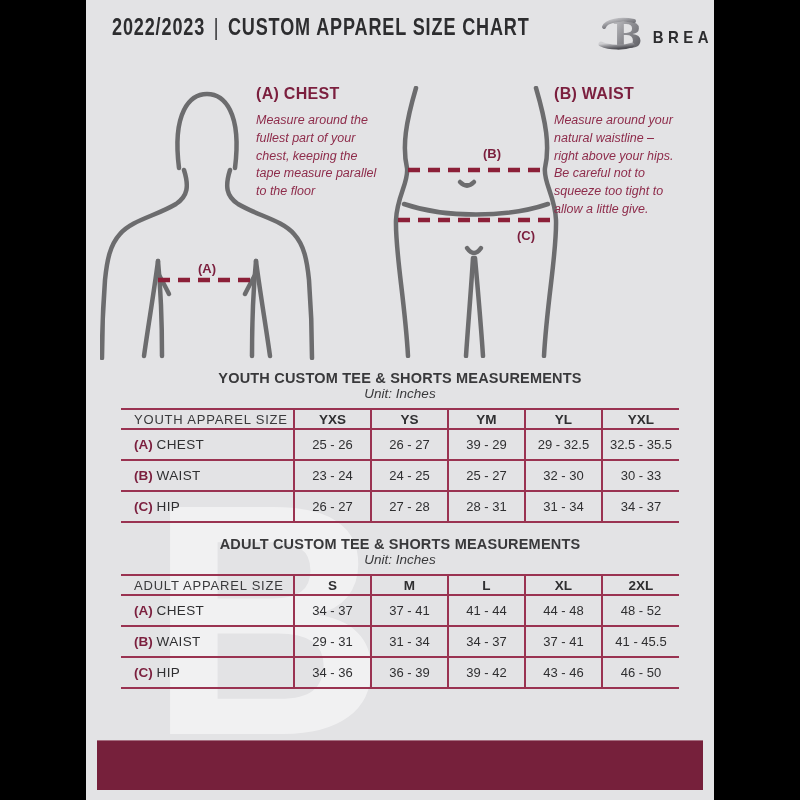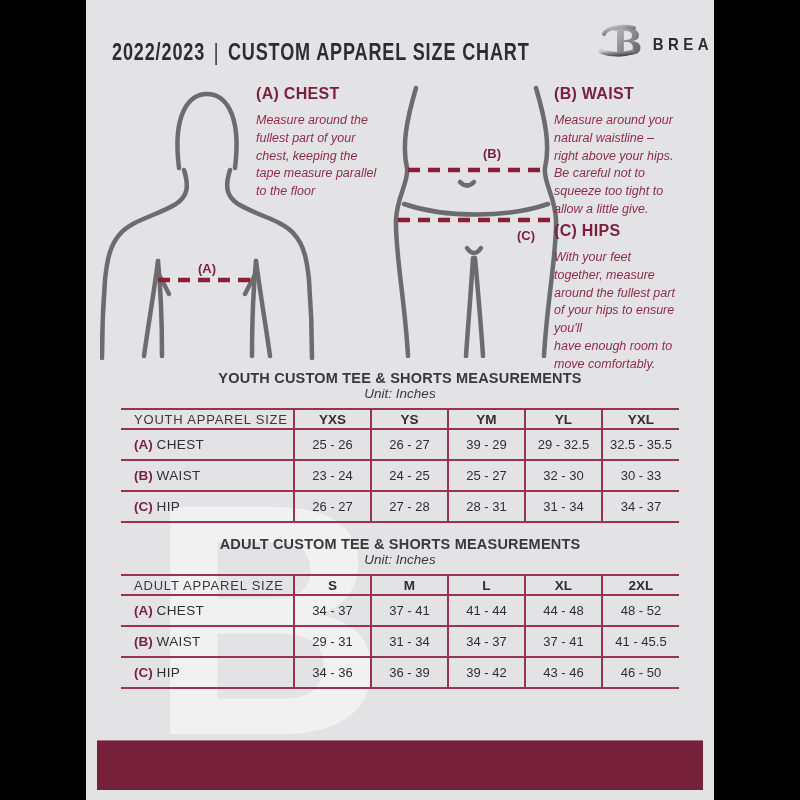--- a/index.html
+++ b/index.html
@@ -28,22 +28,22 @@
   
   .watermark{
     position:absolute;left:62px;top:455px;
     font-size:330px;font-weight:bold;line-height:1;
     color:rgba(255,255,255,0.5);
     z-index:0;user-select:none;
   }
   
   .header{
     position:relative;z-index:1;
-    display:flex;align-items:flex-end;justify-content:space-between;
-    padding:24px 24px 0 26px;height:64px;
+    display:flex;align-items:flex-start;justify-content:space-between;
+    padding:15px 24px 0 26px;height:64px;
   }
   .header-left{
     display:inline-block;
     transform:scaleX(0.86) scaleY(1.12);transform-origin:left center;
     font-weight:bold;font-size:21px;color:#2d2d2f;letter-spacing:1px;
     white-space:nowrap;
   }
   .header-left .sep{margin:0 10px;font-weight:normal;color:#2d2d2f;}
   .header-right{display:flex;align-items:center;}
   .brand{
@@ -186,30 +186,20 @@
     </div>
     <div class="guide guide-waist">
       <h3>(B) WAIST</h3>
       <p>Measure around your
 natural waistline –
 right above your hips.
 Be careful not to
 squeeze too tight to
 allow a little give.</p>
     </div>
-    <div class="guide guide-hips">
-      <h3>(C) HIPS</h3>
-      <p>With your feet
-together, measure
-around the fullest part
-of your hips to ensure
-you'll
-have enough room to
-move comfortably.</p>
-    </div>
   </div>
 
   <div class="section section-youth">
     <div class="tbl-title">YOUTH CUSTOM TEE &amp; SHORTS MEASUREMENTS</div>
     <div class="tbl-unit">Unit: Inches</div>
     <table>
       <colgroup>
           <col class="c-label">
           <col class="c-size">
           <col class="c-size">

